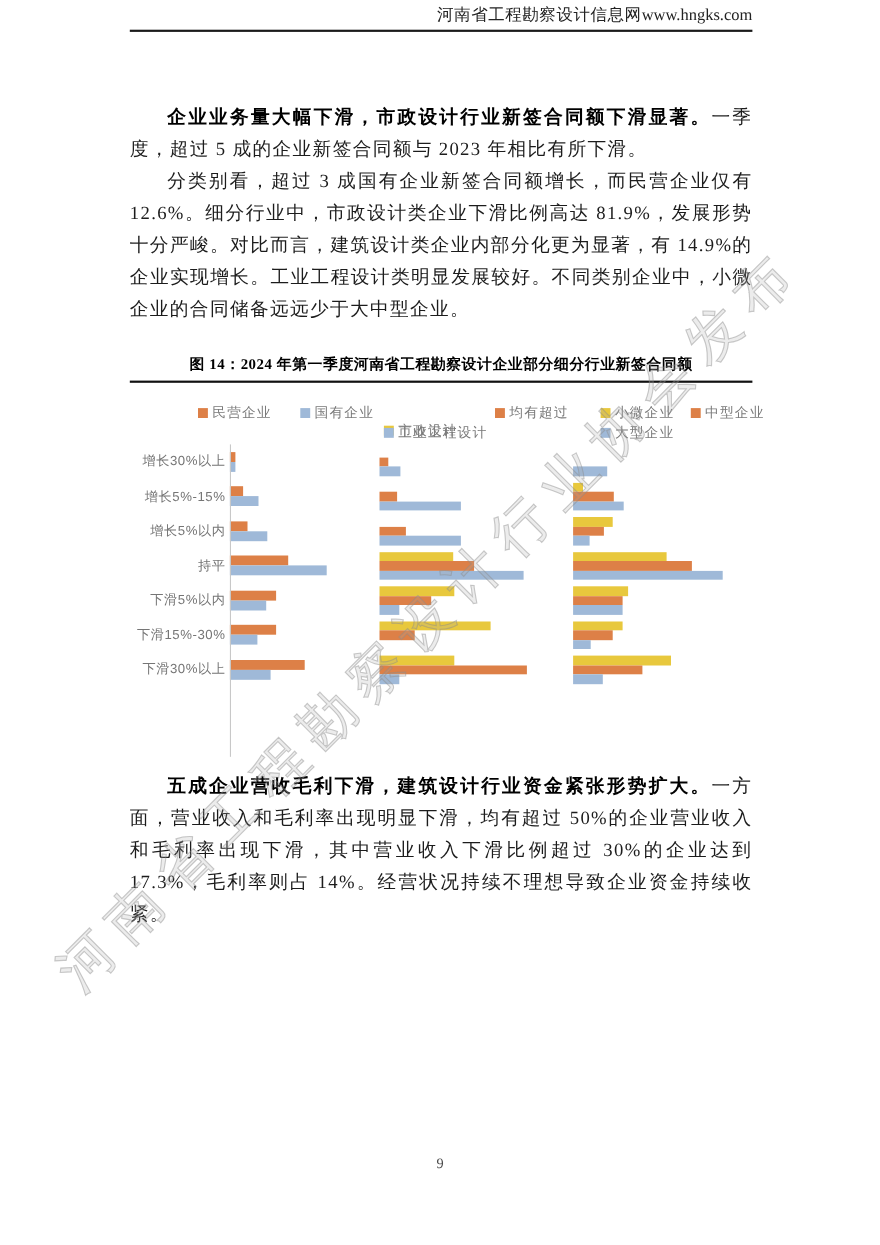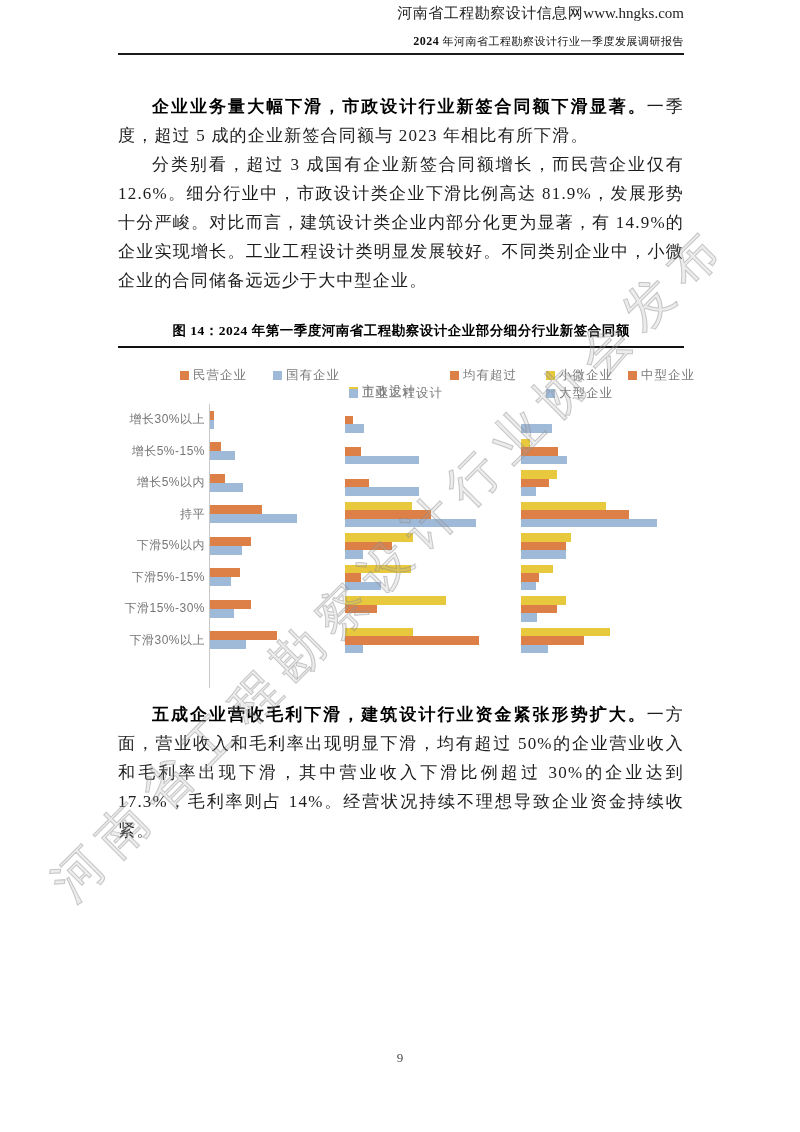--- a/index.html
+++ b/index.html
@@ -86,23 +86,20 @@
 <body>
 
 <div class="page">
 
   <div class="watermark">河南省工程勘察设计行业协会发布</div>
 
   <div class="header">
     <div class="site-title">
       <span class="cn">河南省工程勘察设计信息网</span><span class="url">www.hngks.com</span>
     </div>
-    <div class="report-subtitle">
-      <span class="year">2024</span><span> 年河南省工程勘察设计行业一季度发展调研报告</span>
-    </div>
     <hr class="header-rule">
   </div>
 
   <div class="content bodytext" style="position:absolute;">
     <p class="para"><span class="lead">企业业务量大幅下滑，市政设计行业新签合同额下滑显著。</span><span>一季度，超过 5 成的企业新签合同额与 2023 年相比有所下滑。</span></p>
     <p class="para">分类别看，超过 3 成国有企业新签合同额增长，而民营企业仅有 12.6%。细分行业中，市政设计类企业下滑比例高达 81.9%，发展形势十分严峻。对比而言，建筑设计类企业内部分化更为显著，有 14.9%的企业实现增长。工业工程设计类明显发展较好。不同类别企业中，小微企业的合同储备远远少于大中型企业。</p>
   </div>
 
   <div class="content figure" style="position:absolute;">
     <p class="fig-caption">图 14：2024 年第一季度河南省工程勘察设计企业部分细分行业新签合同额</p>
@@ -236,37 +233,20 @@
               <div class="bar" style="height: 8.5px; width: 47.1px; background: rgb(221, 128, 71);"></div>
               <div class="bar" style="height: 8.5px; width: 18.2px; background: rgb(159, 185, 216);"></div>
             </div>
             <div class="bar-group" style="width: 173px;">
               <div class="bar" style="height: 8.5px; width: 50px; background: rgb(232, 200, 61);"></div>
               <div class="bar" style="height: 8.5px; width: 45.2px; background: rgb(221, 128, 71);"></div>
               <div class="bar" style="height: 8.5px; width: 44.9px; background: rgb(159, 185, 216);"></div>
             </div>
           </div>
           <div class="chart-row">
-            <div class="cat-label">下滑5%-15%</div>
-            <div class="bar-group" style="width: 136px;">
-              <div class="bar" style="height: 9px; width: 30.9px; background: rgb(221, 128, 71);"></div>
-              <div class="bar" style="height: 9px; width: 21.7px; background: rgb(159, 185, 216);"></div>
-            </div>
-            <div class="bar-group" style="width: 176px;">
-              <div class="bar" style="height: 8.5px; width: 66px; background: rgb(232, 200, 61);"></div>
-              <div class="bar" style="height: 8.5px; width: 16px; background: rgb(221, 128, 71);"></div>
-              <div class="bar" style="height: 8.5px; width: 36.4px; background: rgb(159, 185, 216);"></div>
-            </div>
-            <div class="bar-group" style="width: 173px;">
-              <div class="bar" style="height: 8.5px; width: 31.7px; background: rgb(232, 200, 61);"></div>
-              <div class="bar" style="height: 8.5px; width: 18.3px; background: rgb(221, 128, 71);"></div>
-              <div class="bar" style="height: 8.5px; width: 15.2px; background: rgb(159, 185, 216);"></div>
-            </div>
-          </div>
-          <div class="chart-row">
             <div class="cat-label">下滑15%-30%</div>
             <div class="bar-group" style="width: 136px;">
               <div class="bar" style="height: 9px; width: 42px; background: rgb(221, 128, 71);"></div>
               <div class="bar" style="height: 9px; width: 24.9px; background: rgb(159, 185, 216);"></div>
             </div>
             <div class="bar-group" style="width: 176px;">
               <div class="bar" style="height: 8.5px; width: 101.3px; background: rgb(232, 200, 61);"></div>
               <div class="bar" style="height: 8.5px; width: 31.9px; background: rgb(221, 128, 71);"></div>
               <div class="bar" style="height: 8.5px; width: 0px; background: transparent;"></div>
             </div>

